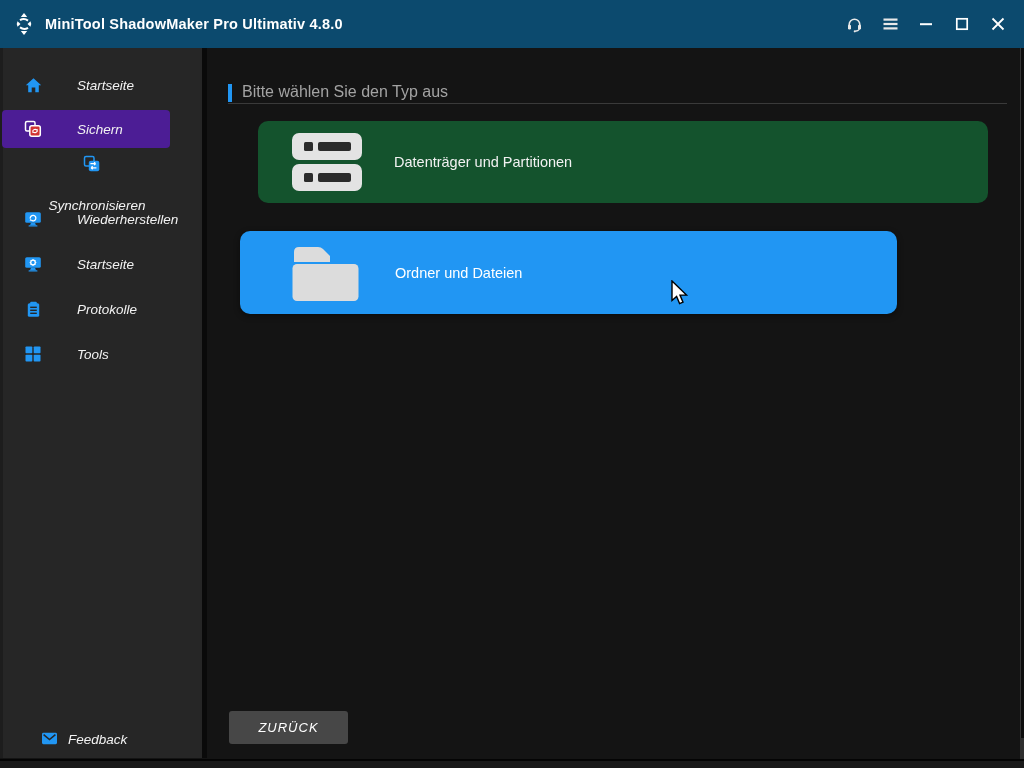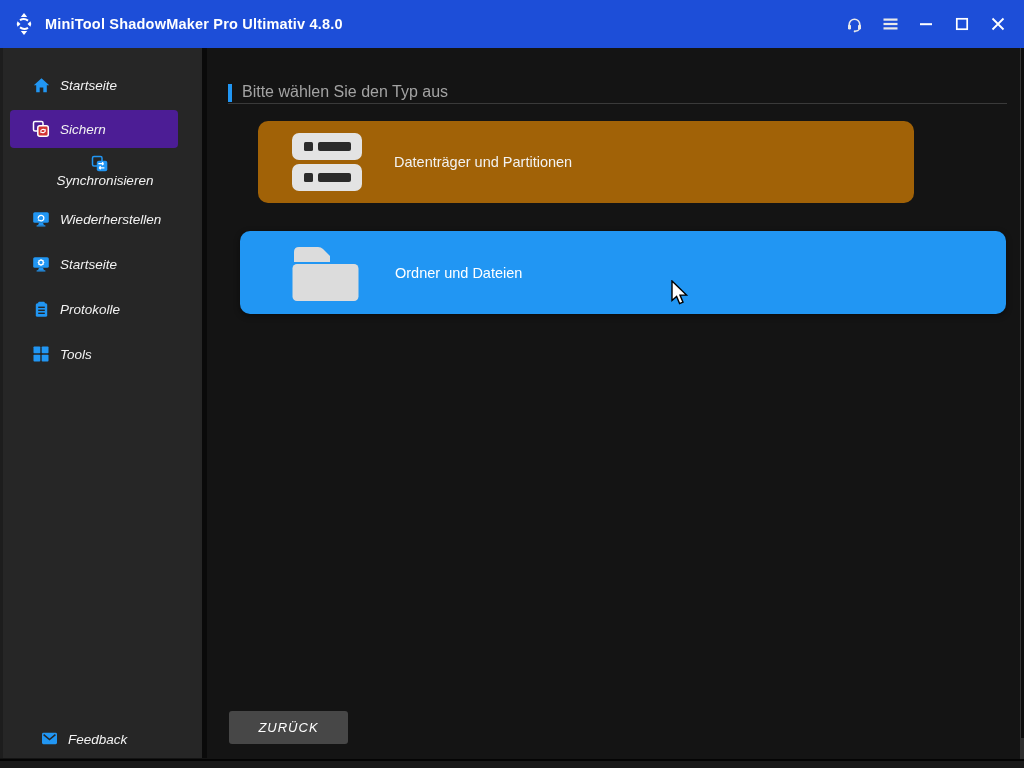--- a/index.html
+++ b/index.html
@@ -7,57 +7,57 @@
   body {
     font-family:"Liberation Sans", sans-serif;
     background:#141414;
     position:relative;
     color:#f0f0f0;
   }
 
   
   .titlebar {
     position:absolute; left:0; top:0; width:1024px; height:48px;
-    background:#1d4ed8; display:flex; align-items:center;
+    background:#0c4a6e; display:flex; align-items:center;
   }
   .logo { margin-left:12px; width:24px; height:24px; display:flex; align-items:center; justify-content:center; }
   .app-title { margin-left:9px; font-size:14.5px; font-weight:bold; color:#ffffff; letter-spacing:0.2px; }
   .tb-buttons { position:absolute; right:0; top:0; height:48px; display:flex; align-items:center; }
   .tb-btn {
     width:36px; height:48px; display:flex; align-items:center; justify-content:center;
     cursor:default;
   }
 
   
   .sidebar {
     position:absolute; left:0; top:48px; width:202px; height:710px;
     background:#262626; border-left:3px solid #1d1d1d;
   }
   .sidebar-divider {
     position:absolute; left:202px; top:48px; width:5px; height:710px; background:#0a0a0a;
   }
   .nav-item {
-    position:absolute; left:10px; width:168px; height:38px;
+    position:absolute; left:2px; width:168px; height:38px;
     display:flex; align-items:center; padding-left:22px; border-radius:4px;
-    font-style:italic; font-size:13.5px; color:#f2f2f2;
+    font-style:italic; font-size:13.5px; color:#f2f2f2;gap:25px;
   }
   .nav-item.active { background:#4c1d95; }
   .nav-icon { width:18px; height:18px; margin-right:10px; flex:0 0 auto; display:flex; align-items:center; justify-content:center; }
 
   
   .main { position:absolute; left:207px; top:48px; width:813px; height:710px; background:#141414; }
   .heading-bar { position:absolute; left:228px; top:84px; width:4px; height:18px; background:#2196f3; }
   .heading { position:absolute; left:242px; top:83px; font-size:16px; color:#a3a3a3; }
   .heading-divider { position:absolute; left:228px; top:103px; width:779px; height:1px; background:#3a3a3a; }
 
   .card {
     position:absolute; border-radius:10px; display:flex; align-items:center;
   }
-  .card.dark { left:258px; top:121px; width:656px; height:82px; background:#a16207; }
-  .card.blue { left:240px; top:231px; width:766px; height:83px; background:#2196f3; box-shadow:0 2px 6px rgba(0,0,0,0.45); }
+  .card.dark { left:258px; top:121px; width:730px; height:82px; background:#14532d; }
+  .card.blue { left:240px; top:231px; width:657px; height:83px; background:#2196f3; box-shadow:0 2px 6px rgba(0,0,0,0.45); }
   .card-icon { margin-left:34px; flex:0 0 auto; display:flex; align-items:center; }
   .card.blue .card-icon { margin-left:52px; }
   .card-label { font-size:14.5px; color:#ffffff; }
   .card.dark .card-label { margin-left:32px; color:#f2f2f2; }
   .card.blue .card-label { margin-left:35px; }
 
   .back-btn {
     position:absolute; left:229px; top:711px; width:119px; height:33px;
     background:#474747; border:none; border-radius:3px;
     color:#ffffff; font-family:"Liberation Sans", sans-serif;

